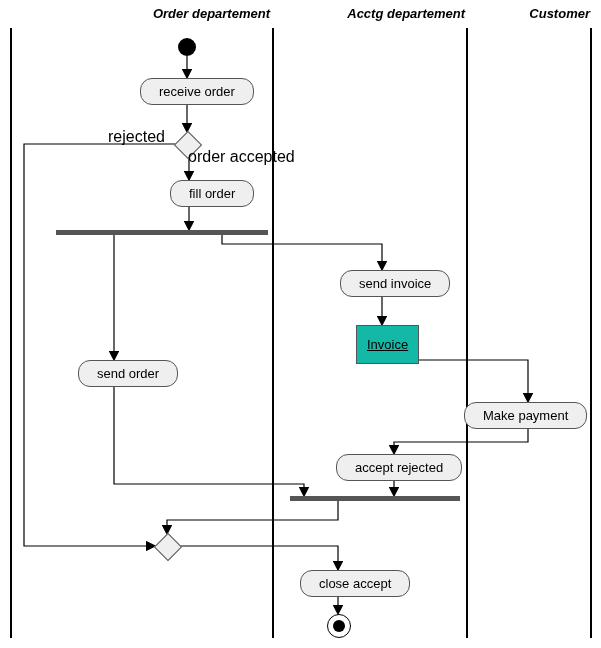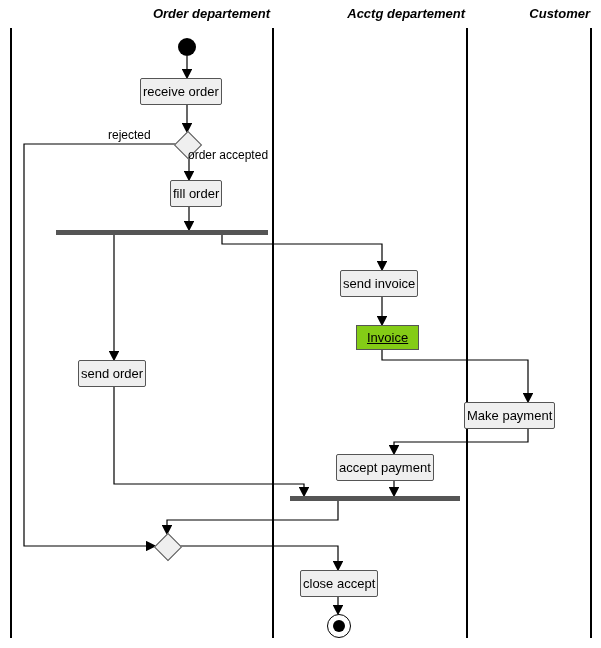--- a/index.html
+++ b/index.html
@@ -24,32 +24,32 @@
     position: absolute;
     top: 28px;
     width: 2px;
     height: 610px;
     background: #000;
   }
   .activity {
     position: absolute;
     background: #efefef;
     border: 1.3px solid #555;
-    border-radius: 2px;
-    padding: 5px 2px;
+    border-radius: 12px;
+    padding: 5px 18px;
     white-space: nowrap;
     box-sizing: border-box;
     text-align: center;
     z-index: 2;
   }
   .object-node {
     position: absolute;
-    background: #84cc16;
+    background: #14b8a6;
     border: 1.3px solid #555;
-    padding: 4px 10px;
+    padding: 11px 10px;
     text-decoration: underline;
     box-sizing: border-box;
     z-index: 2;
   }
   .fork {
     position: absolute;
     height: 5px;
     background: #555;
     z-index: 2;
   }
@@ -81,21 +81,21 @@
     display:flex;align-items:center;justify-content:center;
   }
   .final-inner {
     width: 12px;
     height: 12px;
     border-radius: 50%;
     background: #000;
   }
   .guard {
     position: absolute;
-    font-size: 12px;
+    font-size: 16px;
     z-index: 3;
   }
   svg.edges {
     position: absolute;
     left: 0; top: 0;
     width: 601px;
     height: 648px;
     z-index: 1;
     pointer-events: none;
   }
@@ -125,21 +125,21 @@
 <div class="fork" style="left:56px; top:230px; width:212px"></div>
 
 <div class="activity" style="left:78px; top:360px">send order</div>
 
 <div class="activity" style="left:340px; top:270px">send invoice</div>
 
 <div class="object-node" style="left:356px; top:325px">Invoice</div>
 
 <div class="activity" style="left:464px; top:402px">Make payment</div>
 
-<div class="activity" style="left:336px; top:454px">accept payment</div>
+<div class="activity" style="left:336px; top:454px">accept rejected</div>
 
 <div class="fork" style="left:290px; top:496px; width:170px"></div>
 
 <div class="diamond" style="left:158px; top:537px"></div>
 
 <div class="activity" style="left:300px; top:570px">close accept</div>
 
 <div class="final-outer" style="left:327px; top:614px">
   <div class="final-inner"></div>
 </div>

